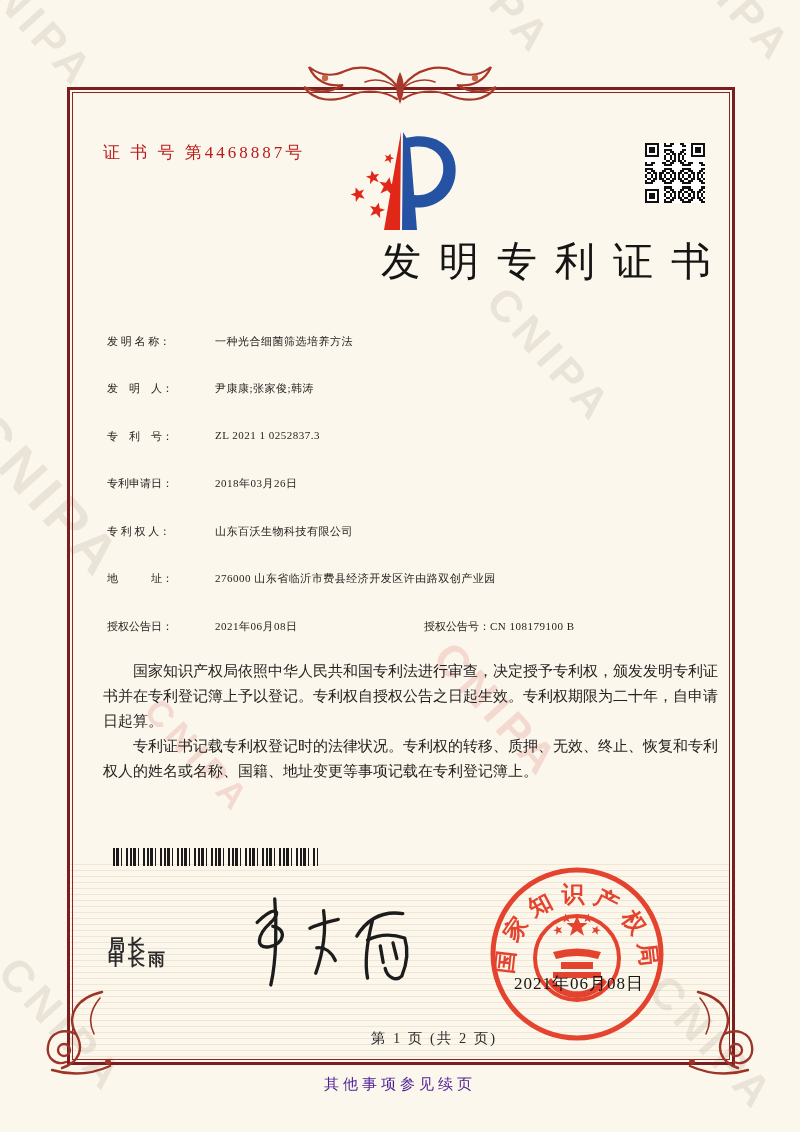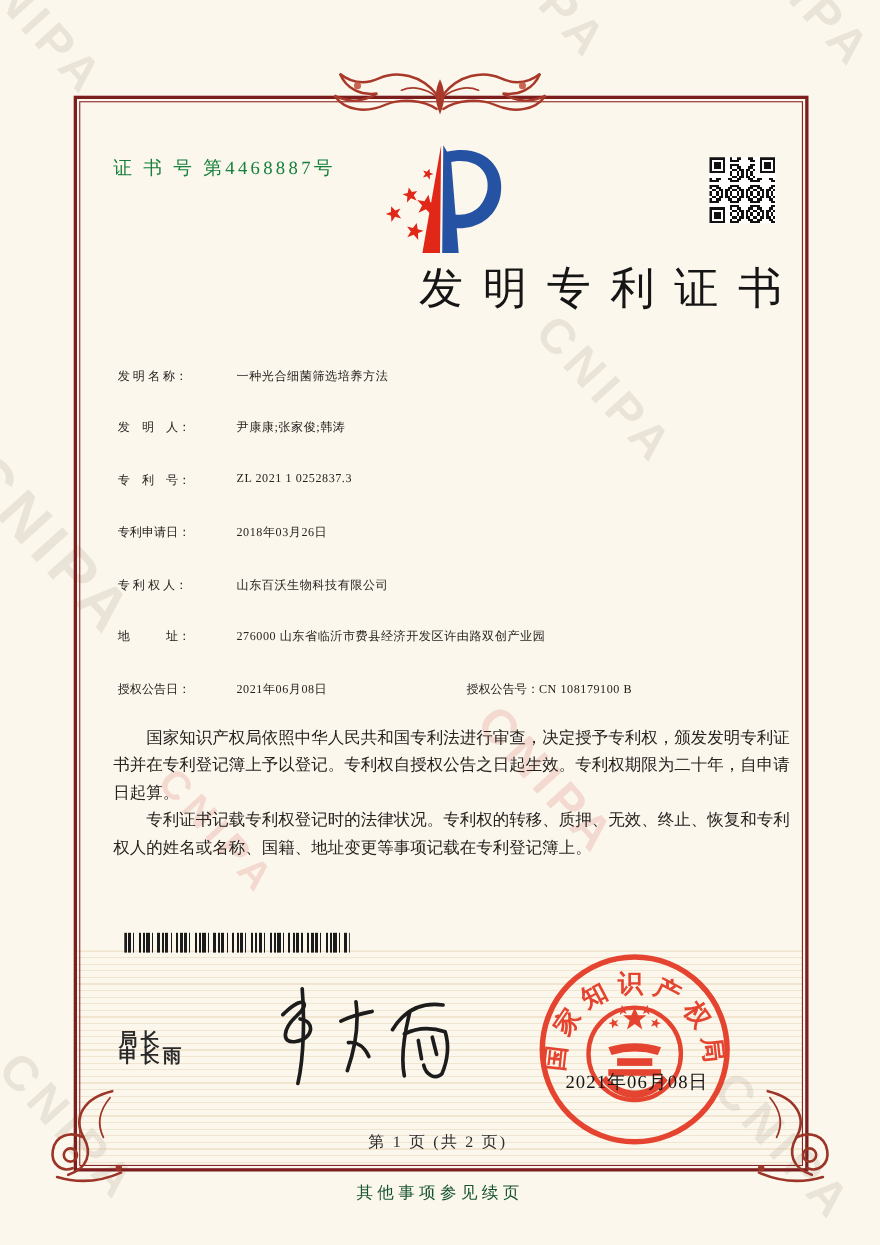--- a/index.html
+++ b/index.html
@@ -31,21 +31,21 @@
     position:absolute; left:67px; top:87px; width:662px; height:972px;
     border:3px solid #7c1e1e; z-index:1; pointer-events:none;
   }
   .frame::after{
     content:""; position:absolute; inset:2px; border:1px solid #8a2525;
   }
   .deco{position:absolute; z-index:2;}
   
   .certno{
     position:absolute; left:103px; top:141px; z-index:3;
-    font-size:17px; letter-spacing:3px; color:#15803d;
+    font-size:17px; letter-spacing:3px; color:#b91c1c;
   }
   .logo{position:absolute; left:340px; top:128px; z-index:3;}
   .qr{position:absolute; left:645px; top:143px; width:60px; height:60px; z-index:3; background:#fff;}
   .title{
     position:absolute; left:67px; width:662px; top:234px; z-index:3;
     text-align:right; font-size:40px; font-weight:400; color:#151515;
     letter-spacing:18px; text-indent:18px; white-space:nowrap;
   }
   
   .row{position:absolute; left:107px; width:630px; z-index:3; font-size:11px; white-space:nowrap;}
@@ -71,23 +71,23 @@
   .signer.n{left:108px; top:948px;text-align:right;}
   .signature{position:absolute; left:220px; top:890px; z-index:3;}
   
   .seal{position:absolute; left:489px; top:866px; z-index:3;}
   .sealdate{
     position:absolute; left:494px; top:972px; width:170px; z-index:4;
     text-align:center; font-size:17px; letter-spacing:1px; color:#151515;
   }
   
   .pagenum{position:absolute; left:67px; width:662px; top:1029px; z-index:3;
-    text-align:center; font-size:14.5px; letter-spacing:2px; color:#2c2c2c;}
+    text-align:center; font-size:14.5px; letter-spacing:2px; color:#2c2c2c;padding-left:36px;}
   .footnote{position:absolute; left:0; width:800px; top:1075px; z-index:3;
-    text-align:center; font-size:15px; letter-spacing:4px; color:#14532d;}
+    text-align:center; font-size:15px; letter-spacing:4px; color:#4c1d95;}
 </style>
 </head>
 <body>
 
 <div class="page">
 
   <span class="wm" style="left:-50px;top:-5px">CNIPA</span>
   <span class="wm" style="left:408px;top:-38px">CNIPA</span>
   <span class="wm" style="left:648px;top:-30px">CNIPA</span>
   <span class="wm" style="left:468px;top:330px">CNIPA</span>

